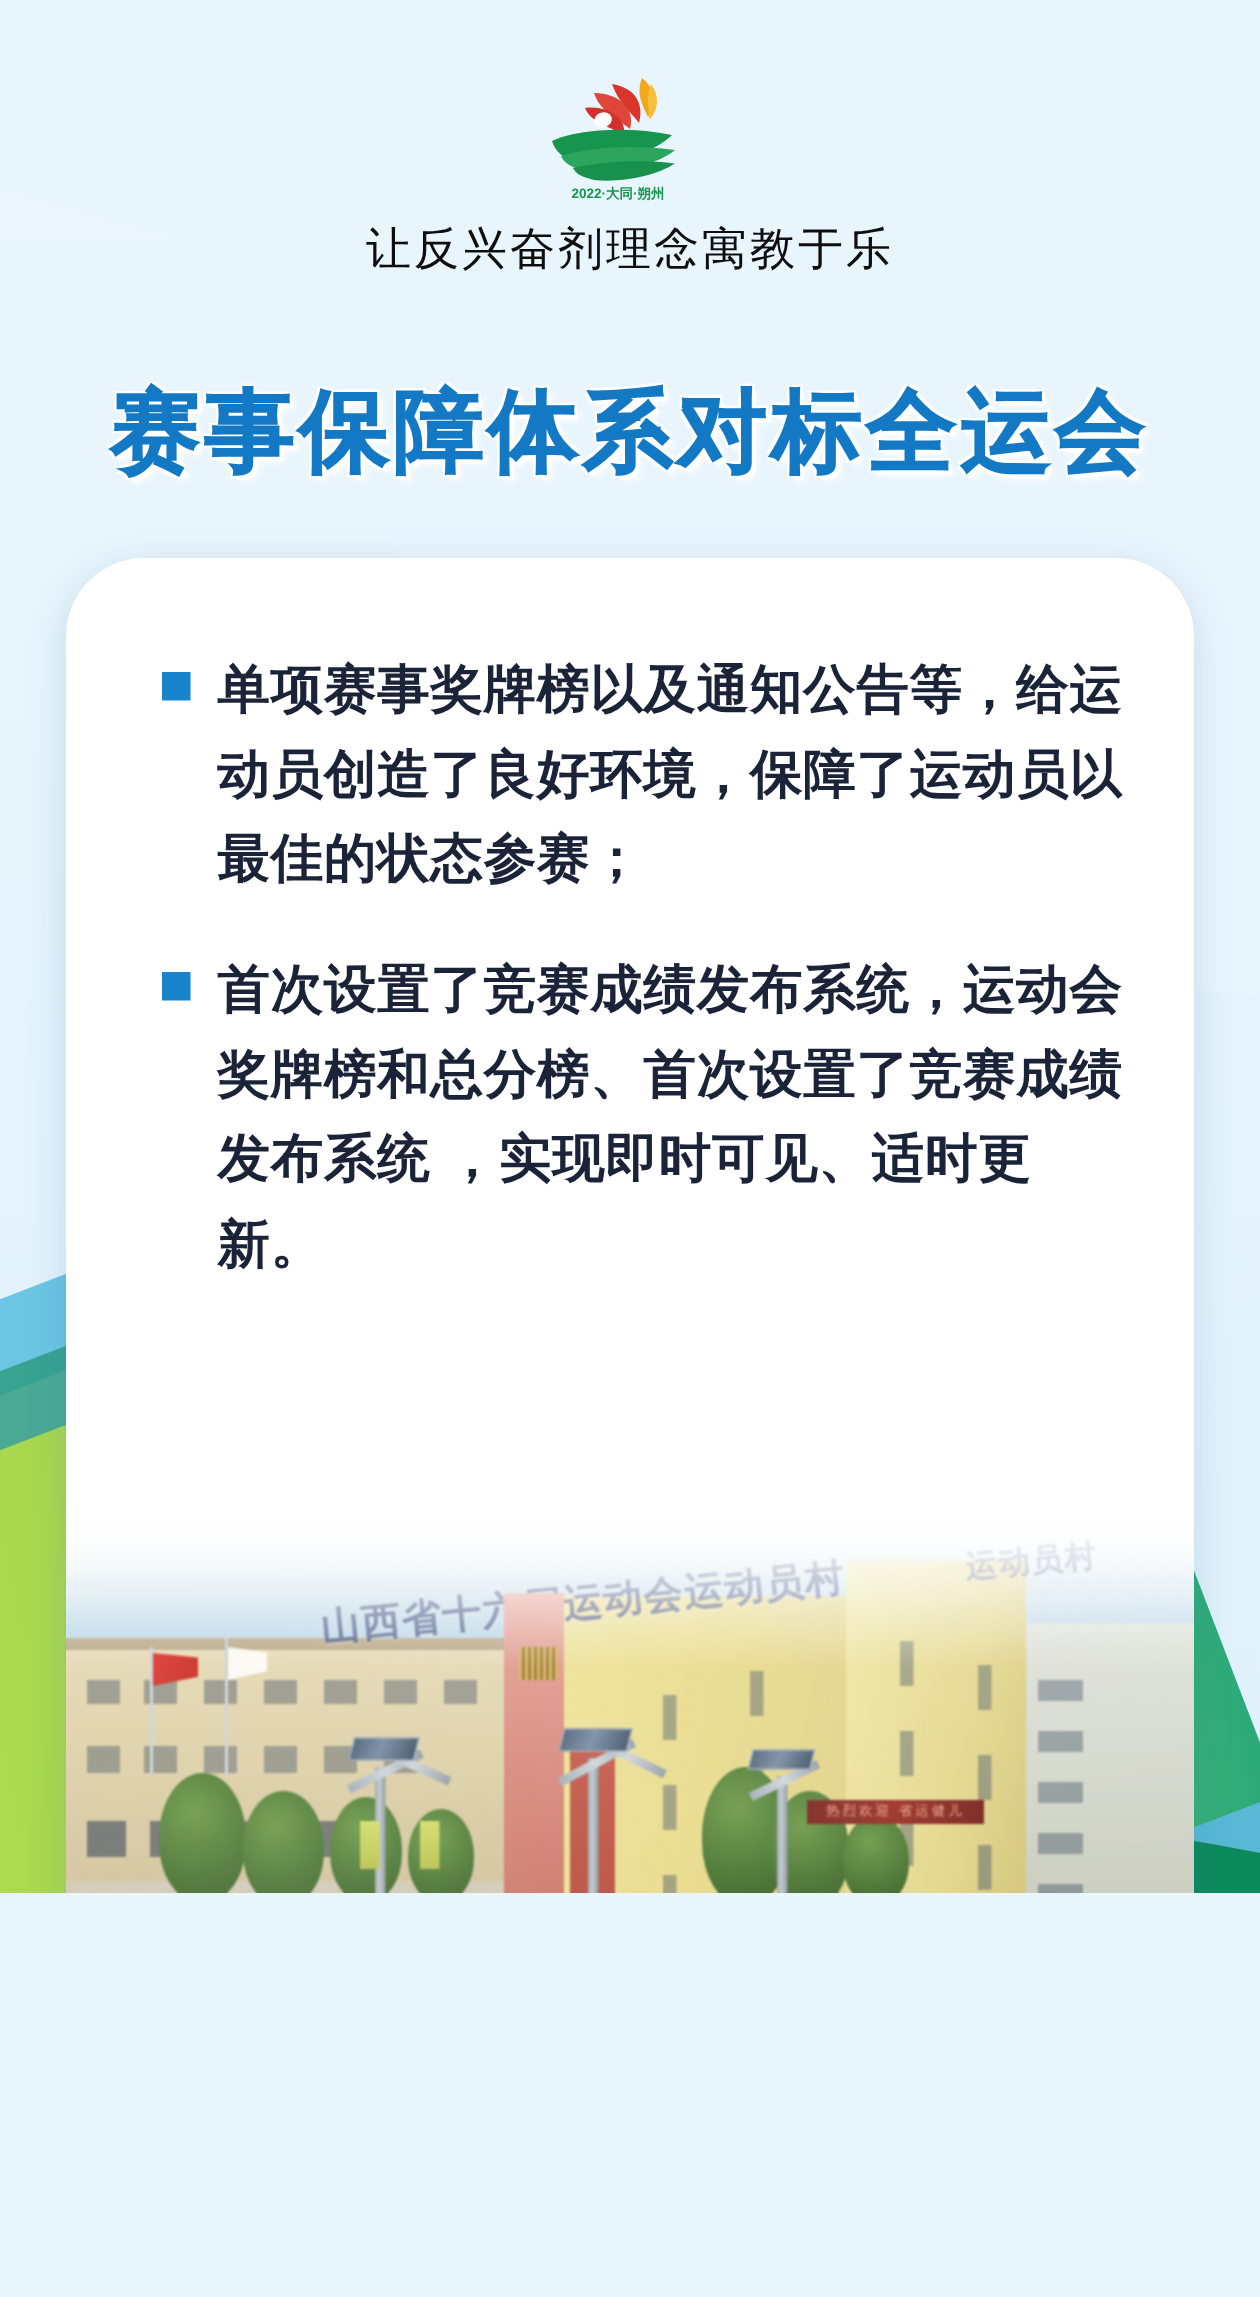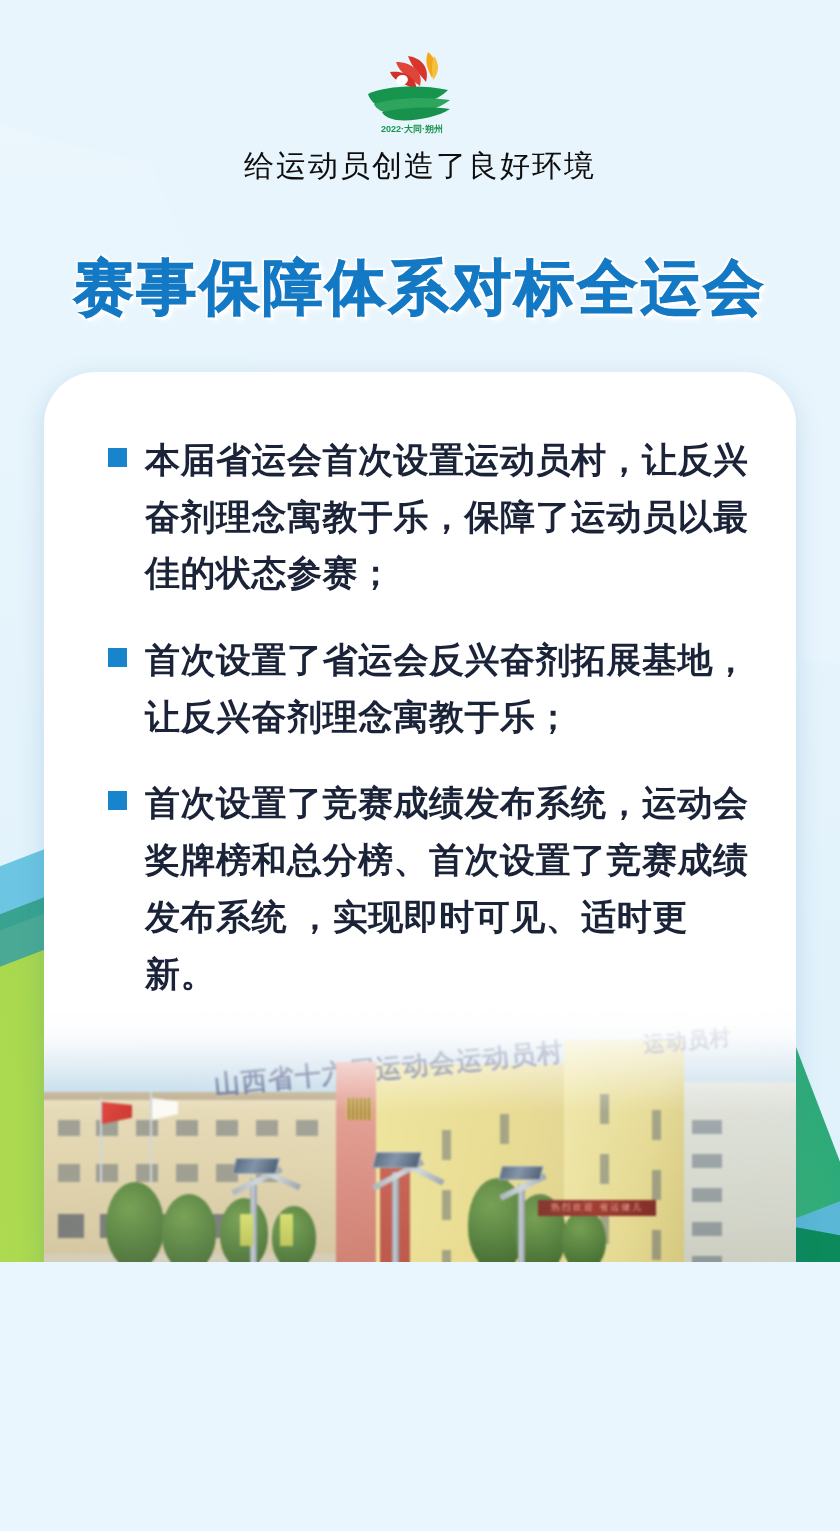--- a/index.html
+++ b/index.html
@@ -393,38 +393,34 @@
         <ellipse cx="52" cy="34" rx="6" ry="5" fill="#ffffff" transform="rotate(-18 52 34)"></ellipse>
 
         <path d="M18 48 C34 40 70 38 98 44 C86 56 60 64 34 62 C26 60 20 55 18 48 Z" fill="#17954e"></path>
         <path d="M24 58 C42 52 74 50 100 54 C88 64 62 70 40 68 C32 66 26 63 24 58 Z" fill="#2da55c"></path>
         <path d="M32 66 C50 62 78 60 100 63 C88 71 64 76 46 74 C38 72 34 70 32 66 Z" fill="#18914d"></path>
 
         <text x="62" y="86" font-family="Liberation Sans, sans-serif" font-size="9" font-weight="bold" fill="#17954e" text-anchor="middle">2022·大同·朔州</text>
       </svg>
     </div>
 
-    <div class="subtitle">给运动员创造了良好环境</div>
+    <div class="subtitle">让反兴奋剂理念寓教于乐</div>
 
     <div class="main-title">赛事保障体系对标全运会</div>
   </div>
 
   <div class="card">
 
     <div class="bullets">
 
       <div class="bullet-row">
         <div class="bullet-mark"></div>
-        <div class="bullet-text">本届省运会首次设置运动员村，让反兴奋剂理念寓教于乐，保障了运动员以最佳的状态参赛；</div>
-      </div>
-
-      <div class="bullet-row">
-        <div class="bullet-mark"></div>
-        <div class="bullet-text">首次设置了省运会反兴奋剂拓展基地，让反兴奋剂理念寓教于乐；</div>
-      </div>
+        <div class="bullet-text">单项赛事奖牌榜以及通知公告等，给运动员创造了良好环境，保障了运动员以最佳的状态参赛；</div>
+      </div>
+
 
       <div class="bullet-row">
         <div class="bullet-mark"></div>
         <div class="bullet-text">首次设置了竞赛成绩发布系统，运动会奖牌榜和总分榜、首次设置了竞赛成绩发布系统 ，实现即时可见、适时更新。</div>
       </div>
 
     </div>
 
     <div class="photo">
 

